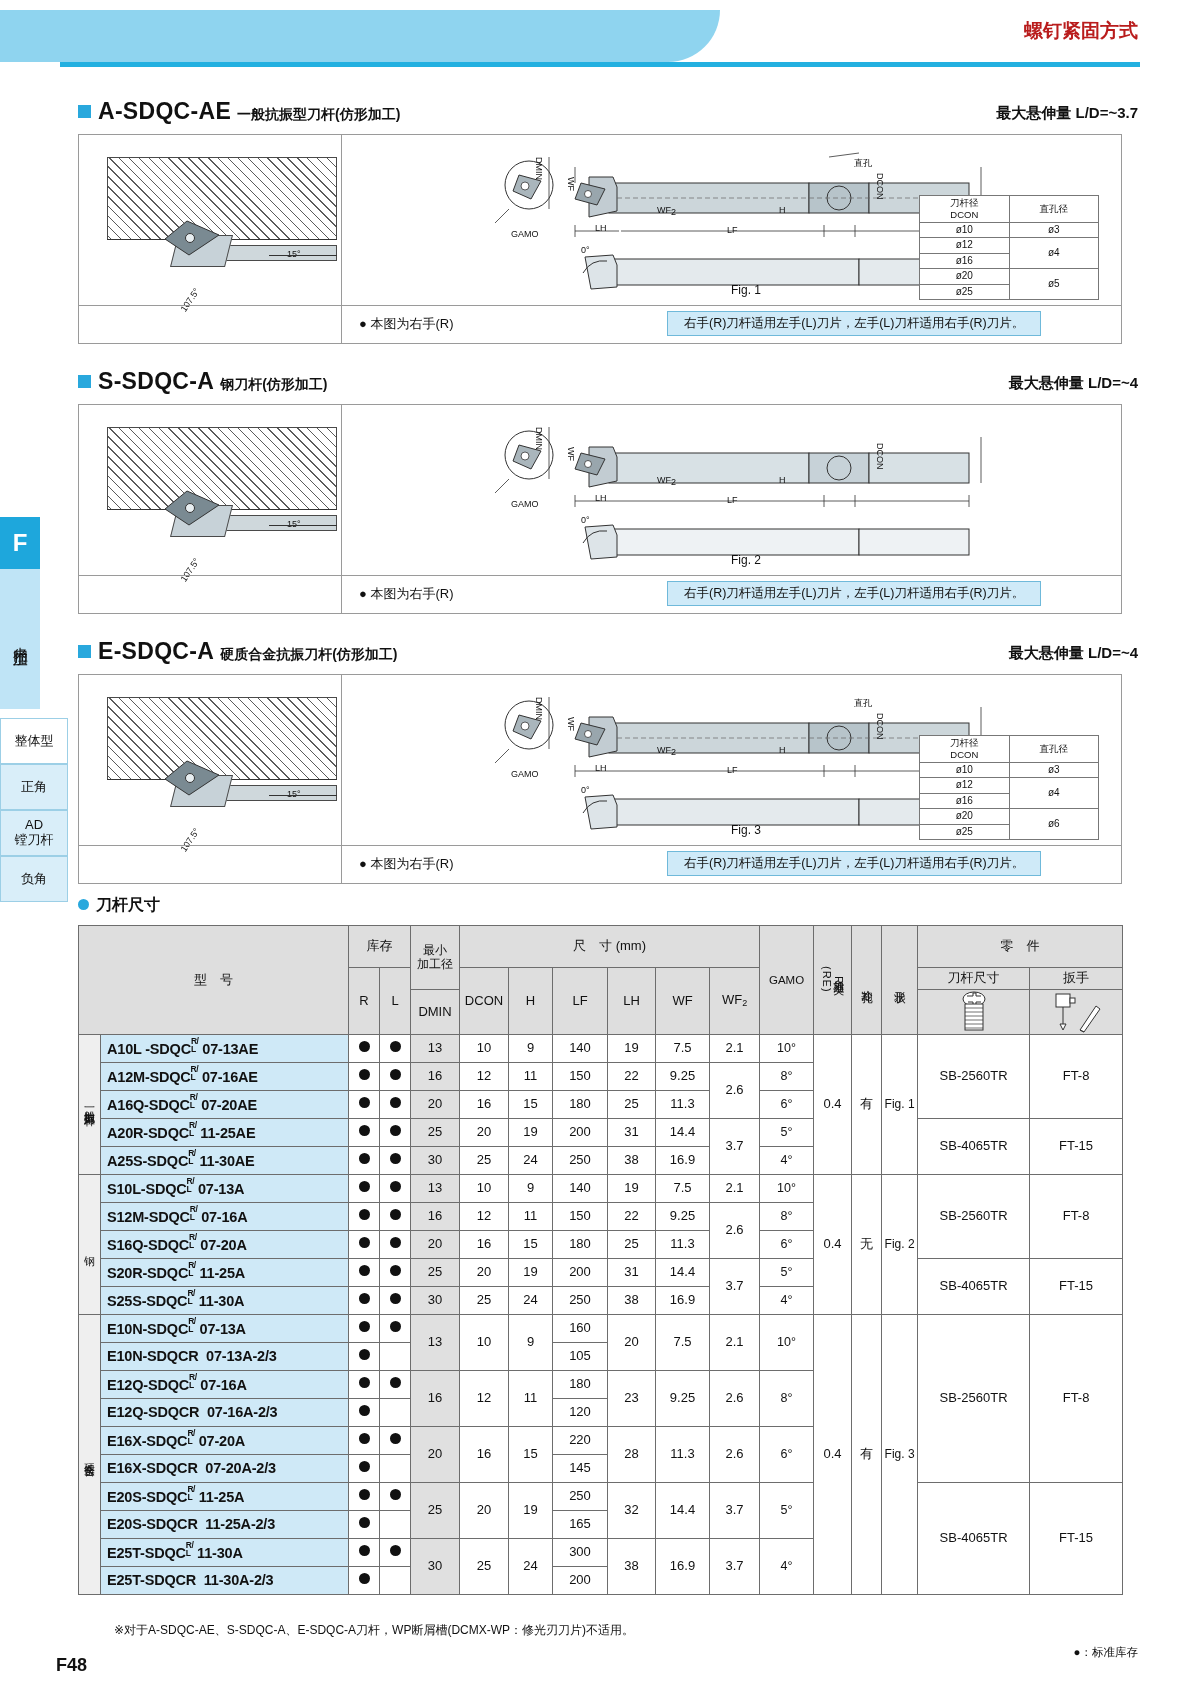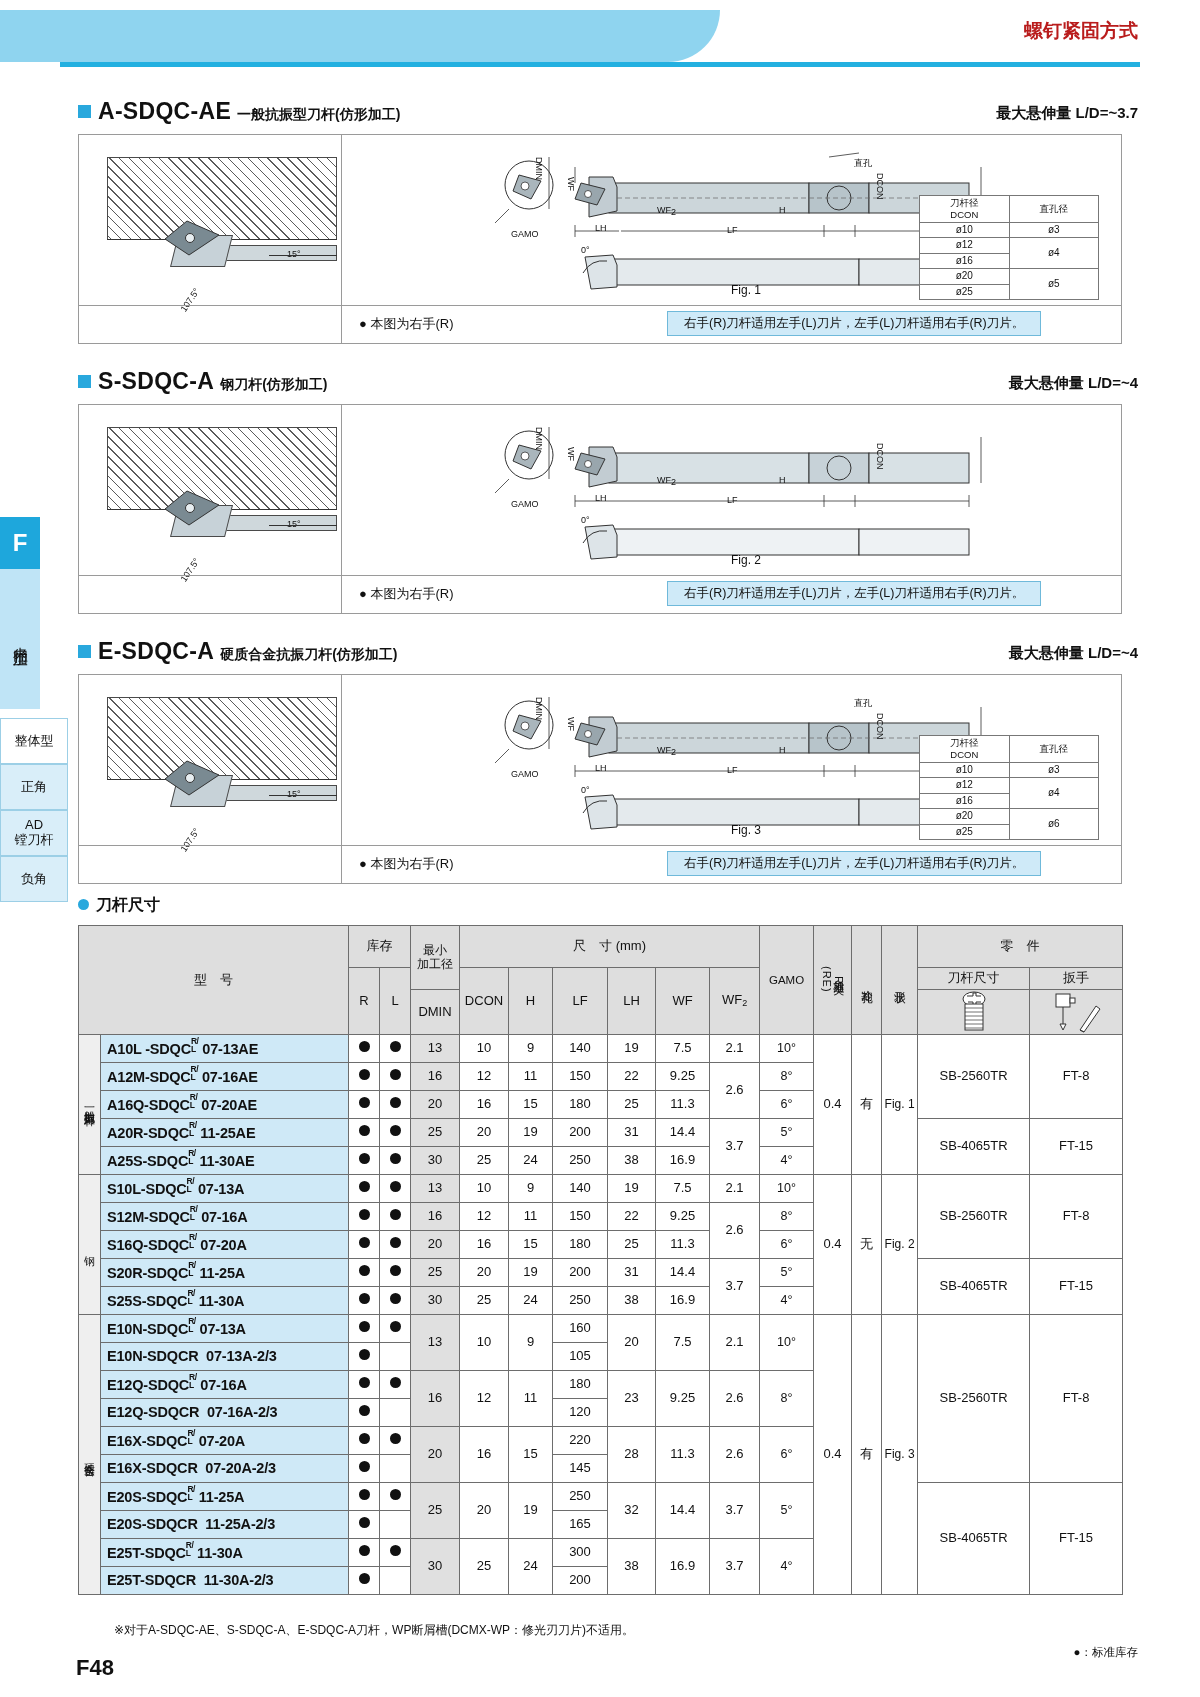--- a/index.html
+++ b/index.html
@@ -93,21 +93,21 @@
         transform:translateY(-1px); letter-spacing:-.5px; }
   .dot { display:inline-block; width:11px; height:11px; border-radius:50%; background:#111; }
   .dmin { background:#e0e0e0; }
   .rowh { height:28px; }
   .sub { font-size:9px; vertical-align:-2px; }
   .deg { font-size:12.5px; }
   .screw-ico, .wrench-ico { display:block; margin:0 auto; }
 
   .foot-note { position:absolute; left:78px; top:1622px; font-size:12px; color:#111;margin-left:36px; }
   .foot-legend { position:absolute; right:62px; top:1645px; font-size:11.5px; }
-  .pageno { position:absolute; left:76px; top:1655px; font-size:22px; font-weight:bold; }
+  .pageno { position:absolute; left:56px; top:1655px; font-size:18px; font-weight:bold; }
 </style>
 </head>
 <body>
 
 <div class="hdr">
   <div class="hdr-bg-blue"></div>
   <div class="hdr-bg-white"></div>
   <div class="hdr-curve"></div>
   <div class="hdr-rule"></div>
   <div class="hdr-rule2"></div>

